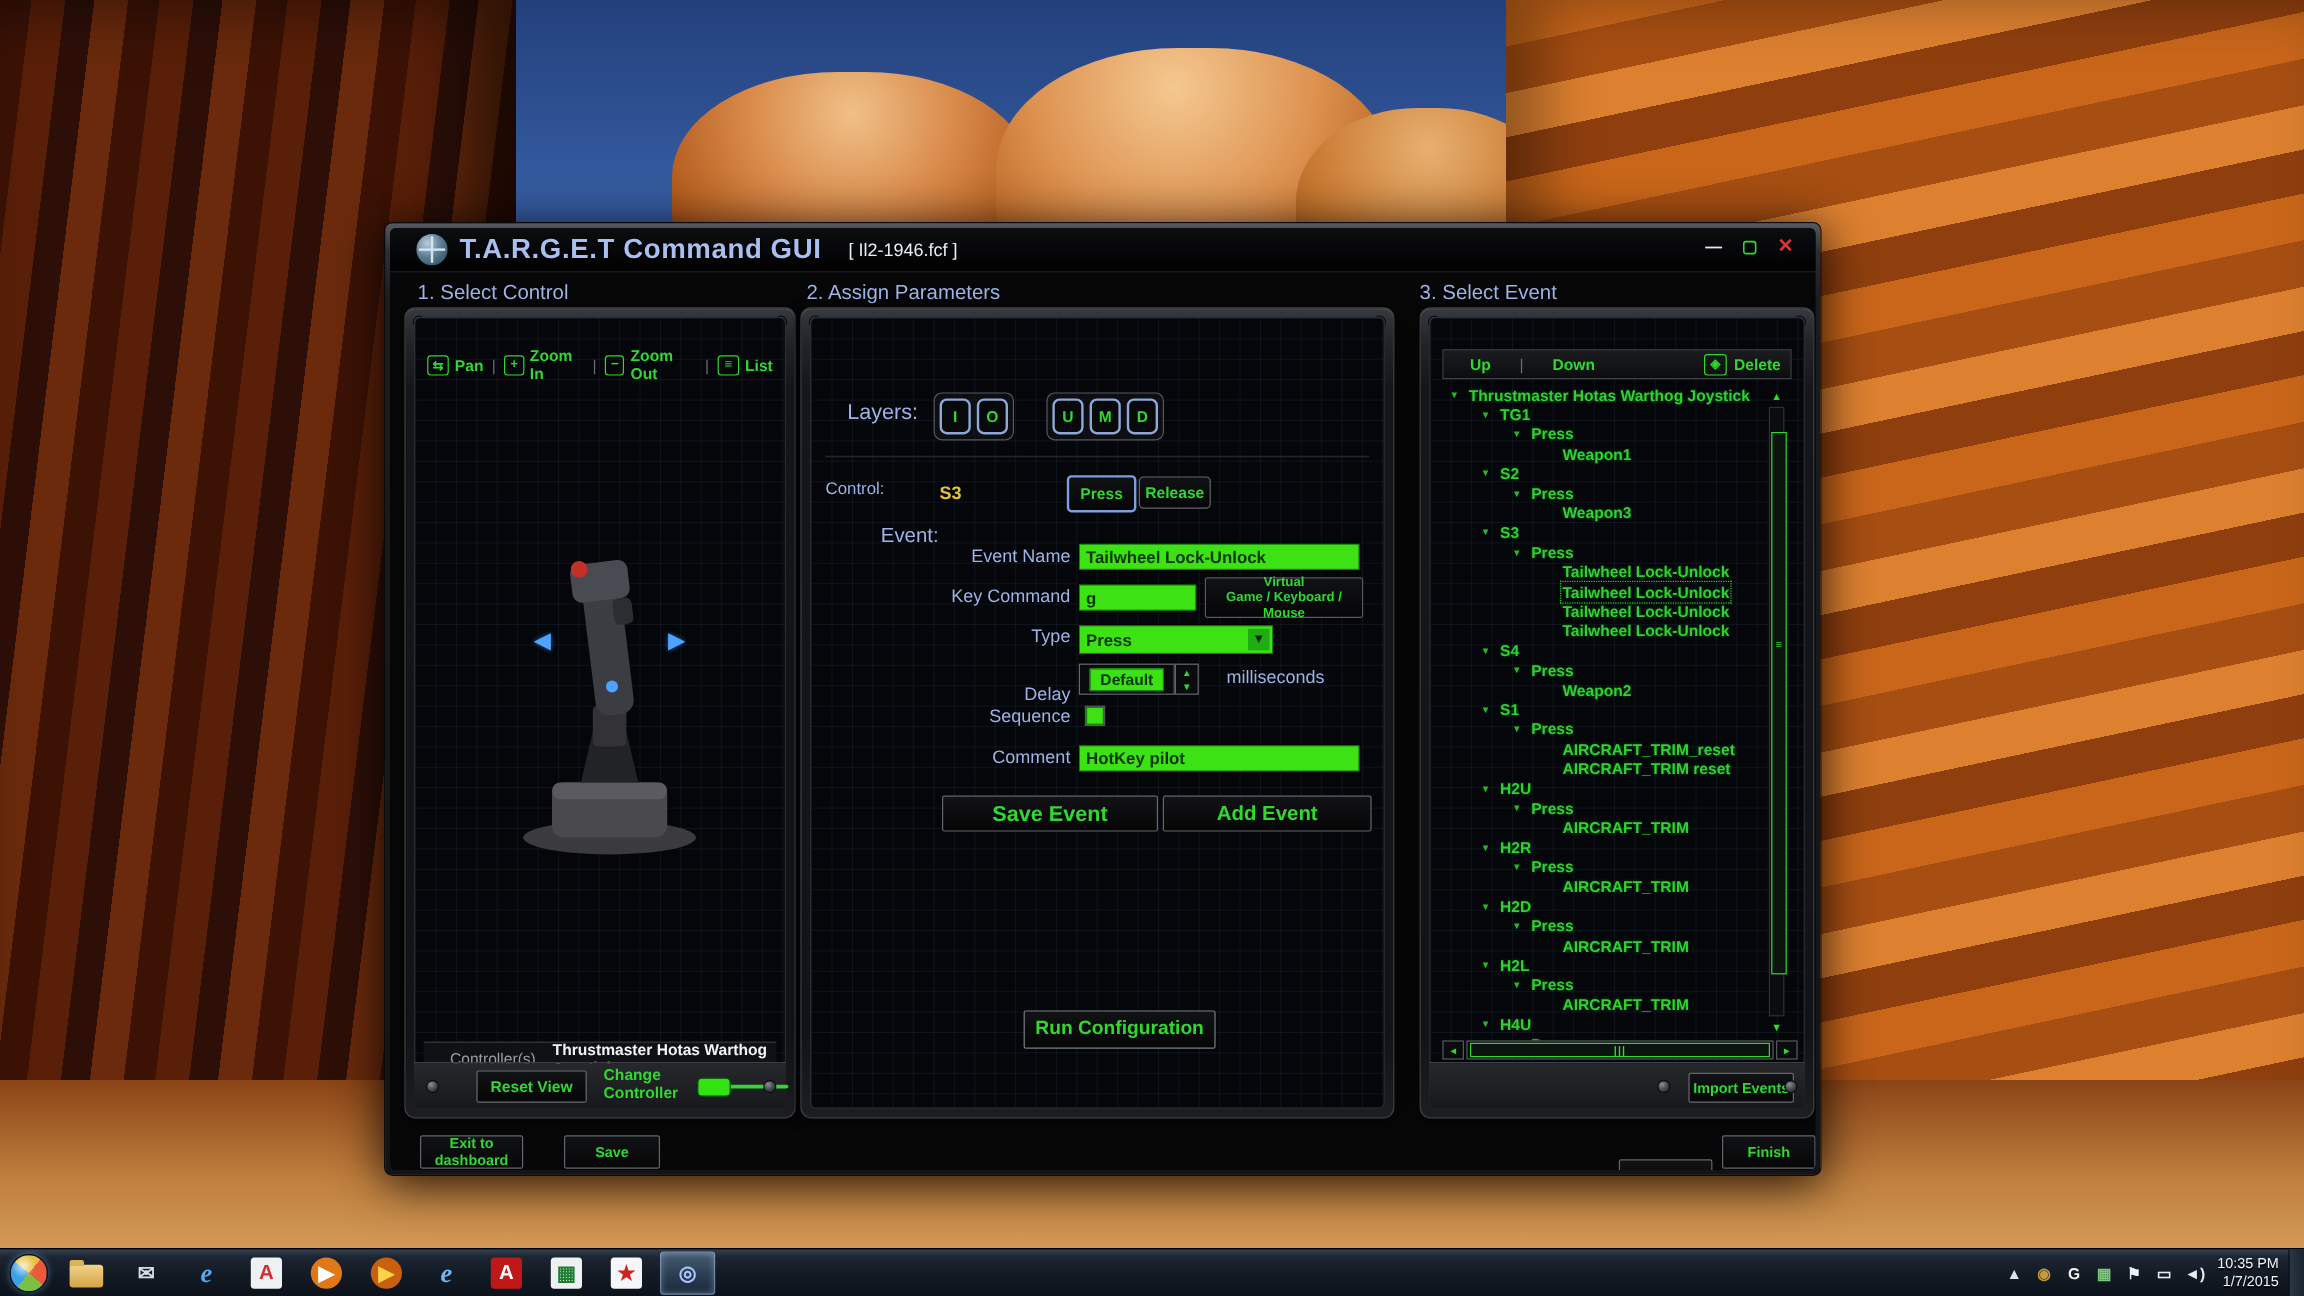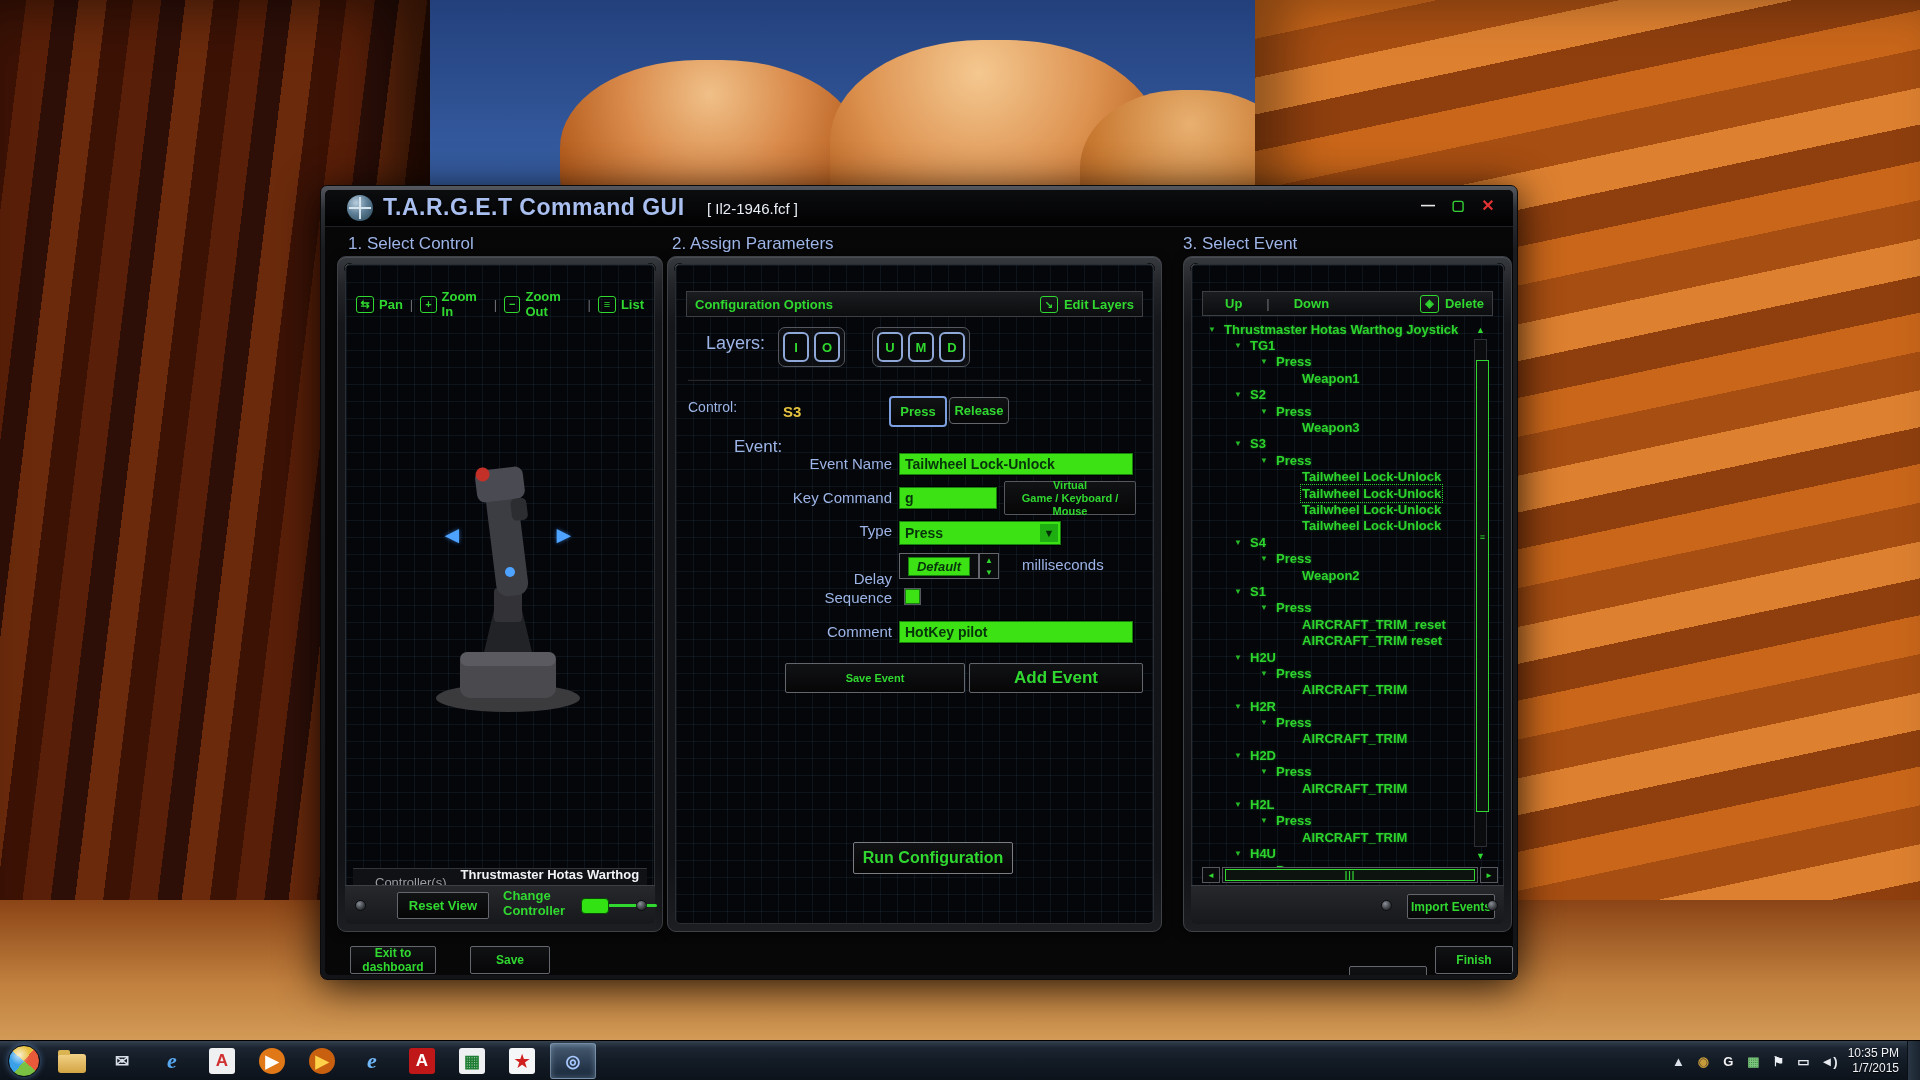--- a/index.html
+++ b/index.html
@@ -104,28 +104,28 @@
   .ginput{position:absolute;background:var(--igrn);border:1px solid #18800e;outline:1px solid #000;
     color:#07350b;font-weight:bold;font-size:14px;line-height:20px;padding:0 5px;height:20px;}
   .vkb-btn{position:absolute;left:328px;top:216px;width:130px;height:32px;font-size:11px;line-height:13px;
     flex-direction:column;border-color:#54585e;}
   .type-sel{position:absolute;left:223px;top:256px;width:155px;height:22px;background:var(--igrn);
     border:1px solid #18800e;outline:1px solid #000;color:#07350b;font-weight:bold;font-size:14px;line-height:22px;padding-left:5px;}
   .type-arrow{position:absolute;right:2px;top:2px;width:18px;height:18px;background:#1fae12;color:#043008;
     font-size:11px;display:flex;align-items:center;justify-content:center;}
   .delay-box{position:absolute;left:223px;top:288px;width:78px;height:24px;background:#0a0b0c;border:1px solid #63676d;
     display:flex;align-items:center;justify-content:center;}
-  .delay-inner{background:var(--igrn);border:1px solid #18800e;color:#07350b;font-weight:bold;font-size:13px;padding:1px 8px;font-style:italic;}
+  .delay-inner{background:var(--igrn);border:1px solid #18800e;color:#07350b;font-weight:bold;font-size:13px;padding:1px 8px;}
   .spinner{position:absolute;left:303px;top:288px;width:18px;height:24px;border:1px solid #63676d;background:#0a0b0c;
     display:flex;flex-direction:column;}
   .spin{flex:1;display:flex;align-items:center;justify-content:center;font-size:8px;color:var(--grn);}
   .ms-lab{position:absolute;left:346px;top:291px;font-size:15px;color:var(--blu);}
   .seq-check{position:absolute;left:229px;top:324px;width:13px;height:13px;background:var(--igrn);
     border:1px solid #18800e;outline:1px solid #55595f;}
-  .btn-saveev{position:absolute;left:109px;top:398px;width:178px;height:28px;font-size:11px;}
+  .btn-saveev{position:absolute;left:109px;top:398px;width:178px;height:28px;font-size:18px;}
   .btn-addev{position:absolute;left:293px;top:398px;width:172px;height:28px;font-size:17px;}
   .btn-run{position:absolute;left:177px;top:577px;width:158px;height:30px;font-size:16px;border-color:#7a7e84;}
   .btn-viewscript{position:absolute;left:46px;top:7px;width:106px;height:24px;font-size:13px;}
   .btn-clear{position:absolute;left:364px;top:7px;width:102px;height:24px;font-size:13px;}
 
   
   .evtbar{position:absolute;left:10px;top:26px;right:10px;height:23px;background:linear-gradient(#1a1c1f,#0c0d0f);
     border:1px solid #3c4045;display:flex;align-items:center;font-size:13px;font-weight:bold;color:var(--grn);}
   .evt-up{margin-left:22px;}
   .evt-dsep{margin-left:24px;color:#6a6e74;font-weight:normal;}
@@ -271,27 +271,20 @@
       </div>
       <div class="screw" style="right:8px;top:14px;"></div>
     </div>
   </section>
 
   <section class="panel" style="left:342px;top:66px;width:493px;height:674px;">
     <div class="screw" style="left:6px;top:6px;"></div>
     <div class="screw" style="right:6px;top:6px;"></div>
     <div class="pcontent">
 
-      <div class="cfgbar">
-        <span class="cfg-title">Configuration Options</span>
-        <div class="cfg-edit">
-          <span class="gicon" style="width:16px;height:15px;font-size:10px;">↘</span>
-          <span>Edit Layers</span>
-        </div>
-      </div>
 
       <div class="layers-row">
         <span class="layers-lab">Layers:</span>
         <div class="lgroup" style="left:102px;">
           <div class="lbtn">I</div>
           <div class="lbtn">O</div>
         </div>
         <div class="lgroup" style="left:196px;">
           <div class="lbtn">U</div>
           <div class="lbtn">M</div>

